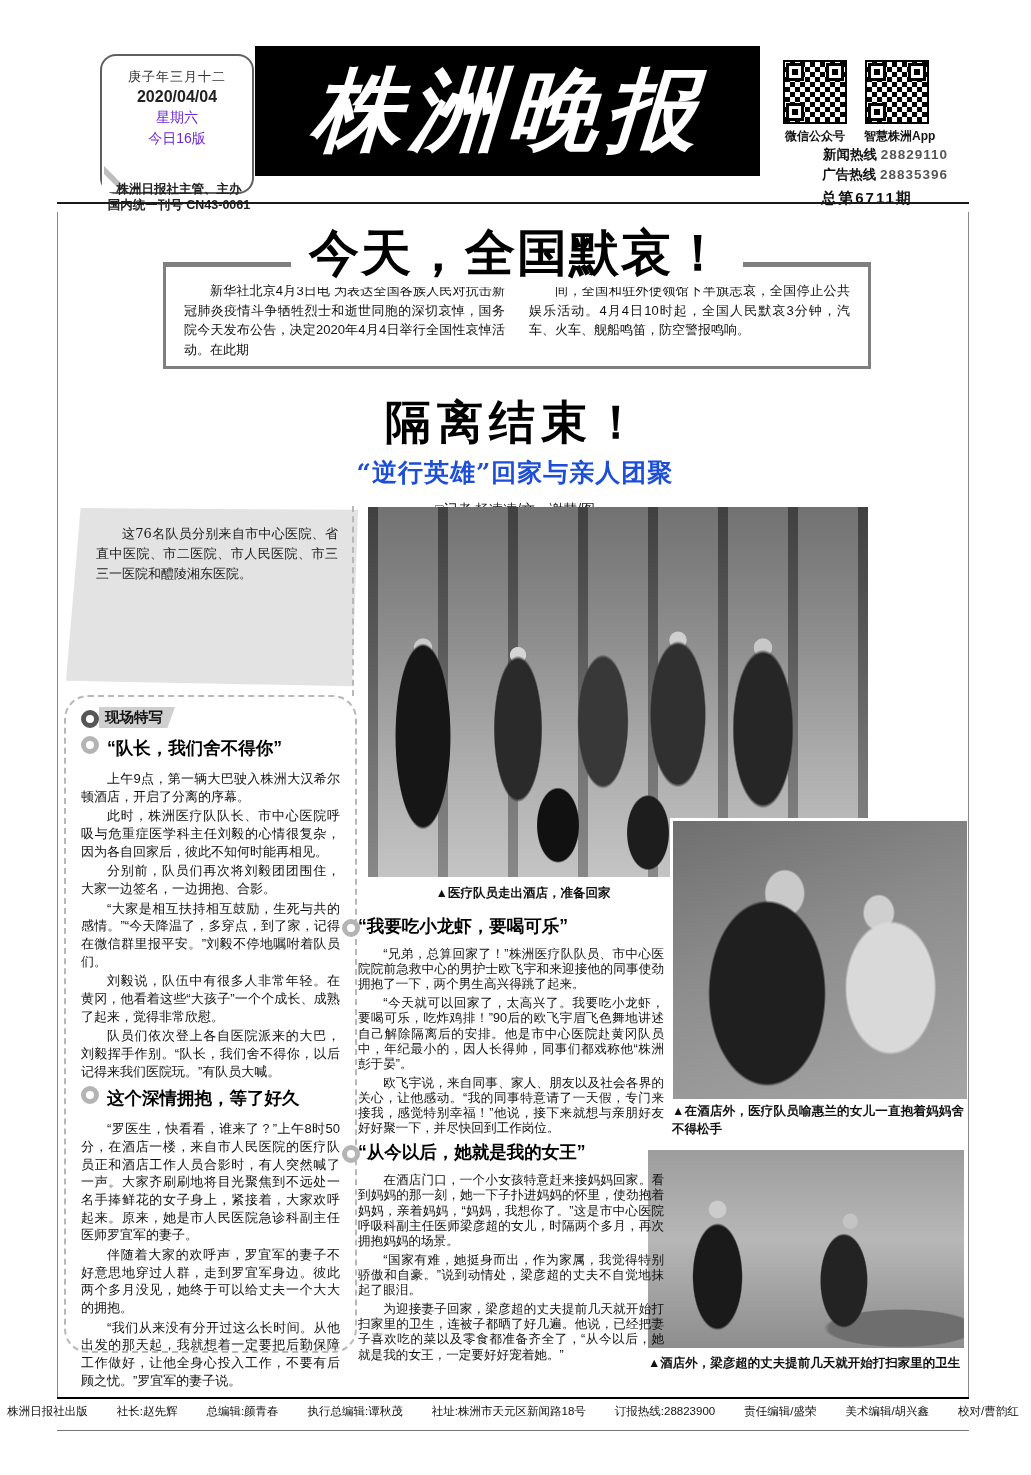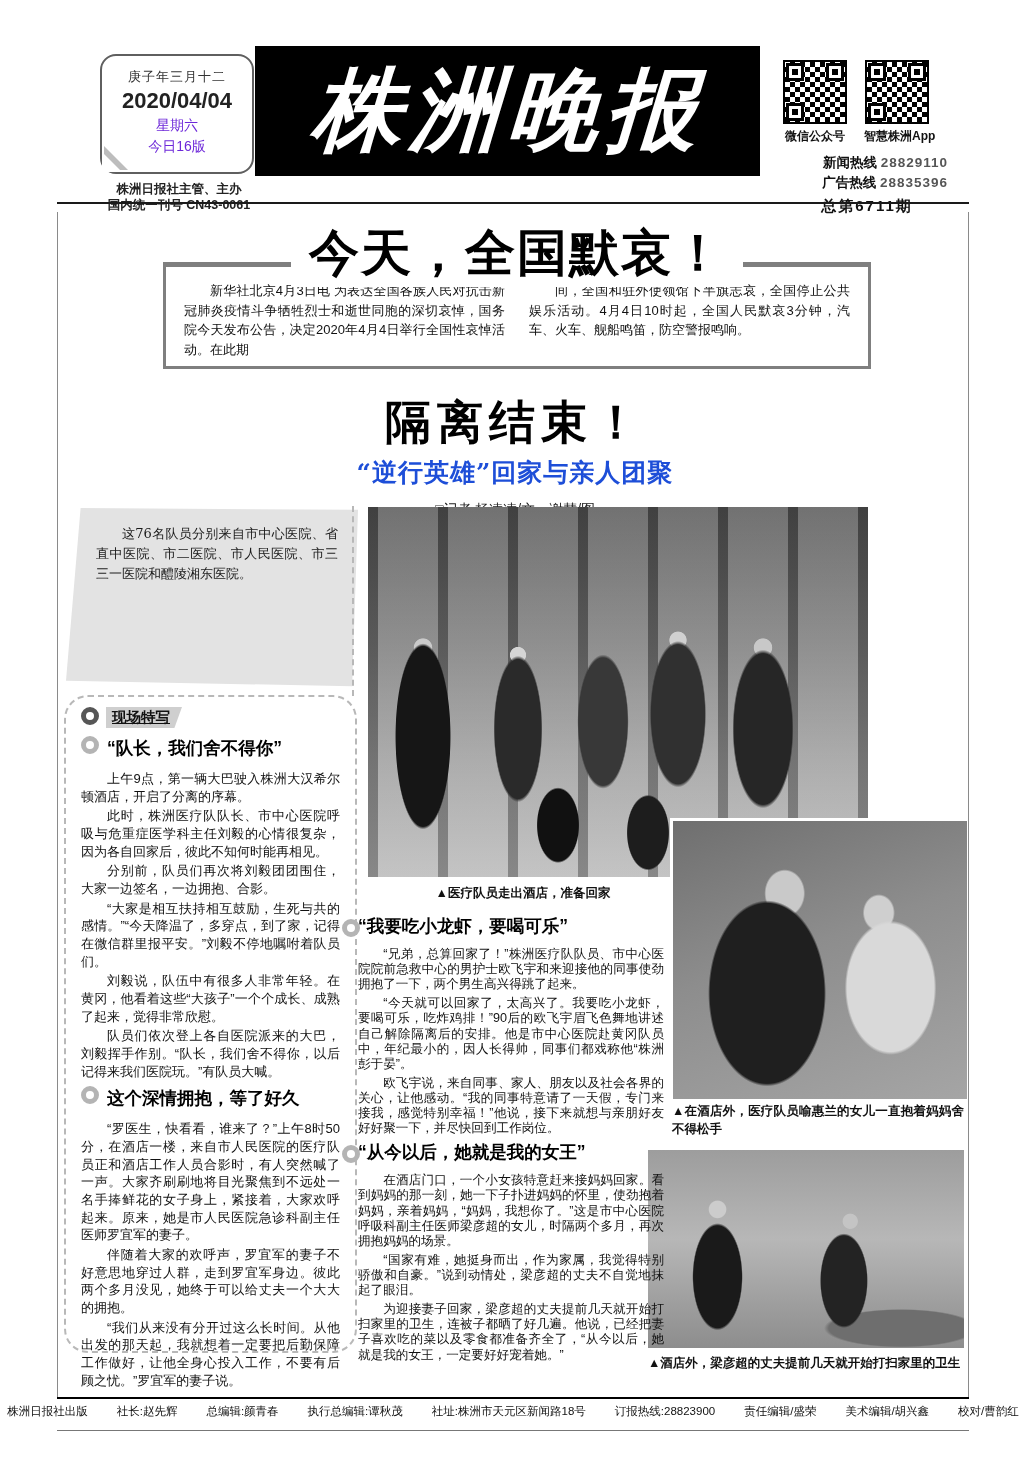--- a/index.html
+++ b/index.html
@@ -5,24 +5,24 @@
   html,body{margin:0;padding:0;background:#e8e8e8;}
   .page{position:relative;width:1031px;height:1475px;background:#ffffff;overflow:hidden;
         font-family:"Liberation Sans",sans-serif;color:#111;margin:0 auto;}
 
   
   .h-rule-top{position:absolute;left:57px;top:202px;width:912px;height:2px;background:#1a1a1a;}
   .v-rule-left{position:absolute;left:57px;top:212px;width:1px;height:1185px;background:#8a8a8a;}
   .v-rule-right{position:absolute;left:968px;top:212px;width:1px;height:1185px;background:#8a8a8a;}
 
   
-  .date-box{position:absolute;left:100px;top:54px;width:154px;height:120px;border:2px solid #5f5f5f;
+  .date-box{position:absolute;left:100px;top:54px;width:154px;height:140px;border:2px solid #5f5f5f;
             border-radius:16px;text-align:center;padding-top:12px;box-sizing:border-box;background:#fff;}
   .date-box .lunar{font-size:13px;color:#333;letter-spacing:1px;}
-  .date-box .date{font-size:22px;font-weight:bold;color:#222;margin-top:2px;}
+  .date-box .date{font-size:16px;font-weight:bold;color:#222;margin-top:2px;}
   .date-box .weekday,.date-box .pages{font-size:14px;color:#6d28d9;margin-top:3px;}
   .dogear-shadow{position:absolute;left:2px;bottom:2px;width:0;height:0;
                  border-bottom:24px solid #bdbdbd;border-right:24px solid transparent;}
   .dogear-fold{position:absolute;left:0;bottom:0;width:0;height:0;
                border-bottom:20px solid #fff;border-right:20px solid transparent;}
   .publisher{position:absolute;left:64px;top:182px;width:230px;text-align:center;
              font-size:12.5px;line-height:1.25;color:#222;font-weight:bold;}
 
   
   .masthead{position:absolute;left:255px;top:46px;width:505px;height:130px;background:#000;
@@ -33,21 +33,21 @@
   
   .qr-area{position:absolute;left:782px;top:60px;width:170px;}
   .qr-row{display:flex;gap:16px;}
   .qr-block{width:66px;text-align:center;}
   .qr{position:relative;width:60px;height:60px;margin:0 auto;border:2px solid #000;
       background:repeating-conic-gradient(#000 0% 25%, #fff 0% 50%) 0 0/10px 10px;}
   .qr .eye{position:absolute;width:12px;height:12px;border:3px solid #000;background:#fff;}
   .qr .eye::before{content:"";position:absolute;inset:3px;background:#000;}
   .qr .tl{left:1px;top:1px;} .qr .tr{right:1px;top:1px;} .qr .bl{left:1px;bottom:1px;}
   .qr-label{font-size:12px;font-weight:bold;margin-top:4px;white-space:nowrap;}
-  .hotlines{margin-top:8px;text-align:right;font-size:13.5px;font-weight:bold;line-height:1.45;padding-right:4px;}
+  .hotlines{text-align:right;font-size:13.5px;font-weight:bold;line-height:1.45;padding-right:4px;}
   .hotlines .num{color:#555;letter-spacing:1px;}
   .issue{margin-top:5px;text-align:center;font-size:15px;font-weight:bold;letter-spacing:2px;}
 
   
   .mourning{position:absolute;left:163px;top:262px;width:702px;height:99px;
             border:3px solid #7f7f7f;border-top-width:5px;background:#fff;}
   .m-headline{position:absolute;left:50%;top:-47px;transform:translateX(-50%);background:#fff;
               padding:0 18px;font-size:50px;font-weight:900;letter-spacing:2px;white-space:nowrap;
               font-family:"DejaVu Sans",sans-serif;color:#000;}
   .m-cols{display:flex;gap:24px;padding:14px 18px 0;}
@@ -62,21 +62,21 @@
   
   .intro{position:absolute;left:66px;top:508px;width:292px;height:180px;background:#e3e3e3;
          clip-path:polygon(5% 0,100% 1%,98% 99%,0 96%);
          padding:16px 20px 0 30px;box-sizing:border-box;
          font-family:"DejaVu Serif",serif;font-size:13px;line-height:1.55;color:#1a1a1a;}
   .intro p{margin:0;text-indent:2em;text-align:justify;}
   .vdash{position:absolute;left:352px;top:506px;height:190px;width:0;border-left:2px dashed #b8b8b8;}
 
   .dashed-box{position:absolute;left:64px;top:695px;width:293px;height:658px;
               border:2px dashed #b8b8b8;border-radius:24px;padding:10px 15px;box-sizing:border-box;}
-  .sec-tag{display:flex;align-items:flex-start;gap:7px;margin:0 0 8px;text-decoration:underline;}
+  .sec-tag{display:flex;align-items:flex-end;margin:0 0 8px;}
   .ring{width:8px;height:8px;border-radius:50%;background:#fff;flex:none;}
   .ring-dark{border:5px solid #565656;}
   .ring-gray{border:5px solid #b4b4b4;}
   .tag-label{background:#cfcfcf;color:#111;font-weight:bold;font-size:14.5px;
              padding:1px 12px 1px 6px;clip-path:polygon(0 0,100% 0,90% 100%,0 100%);}
   .subhead{display:flex;align-items:flex-start;gap:8px;font-size:17.5px;font-weight:bold;
            margin:6px 0 10px;color:#000;white-space:nowrap;}
   .col-p{font-size:13px;line-height:1.36;text-align:justify;text-indent:2em;margin:0 0 2px;color:#111;}
 
   

